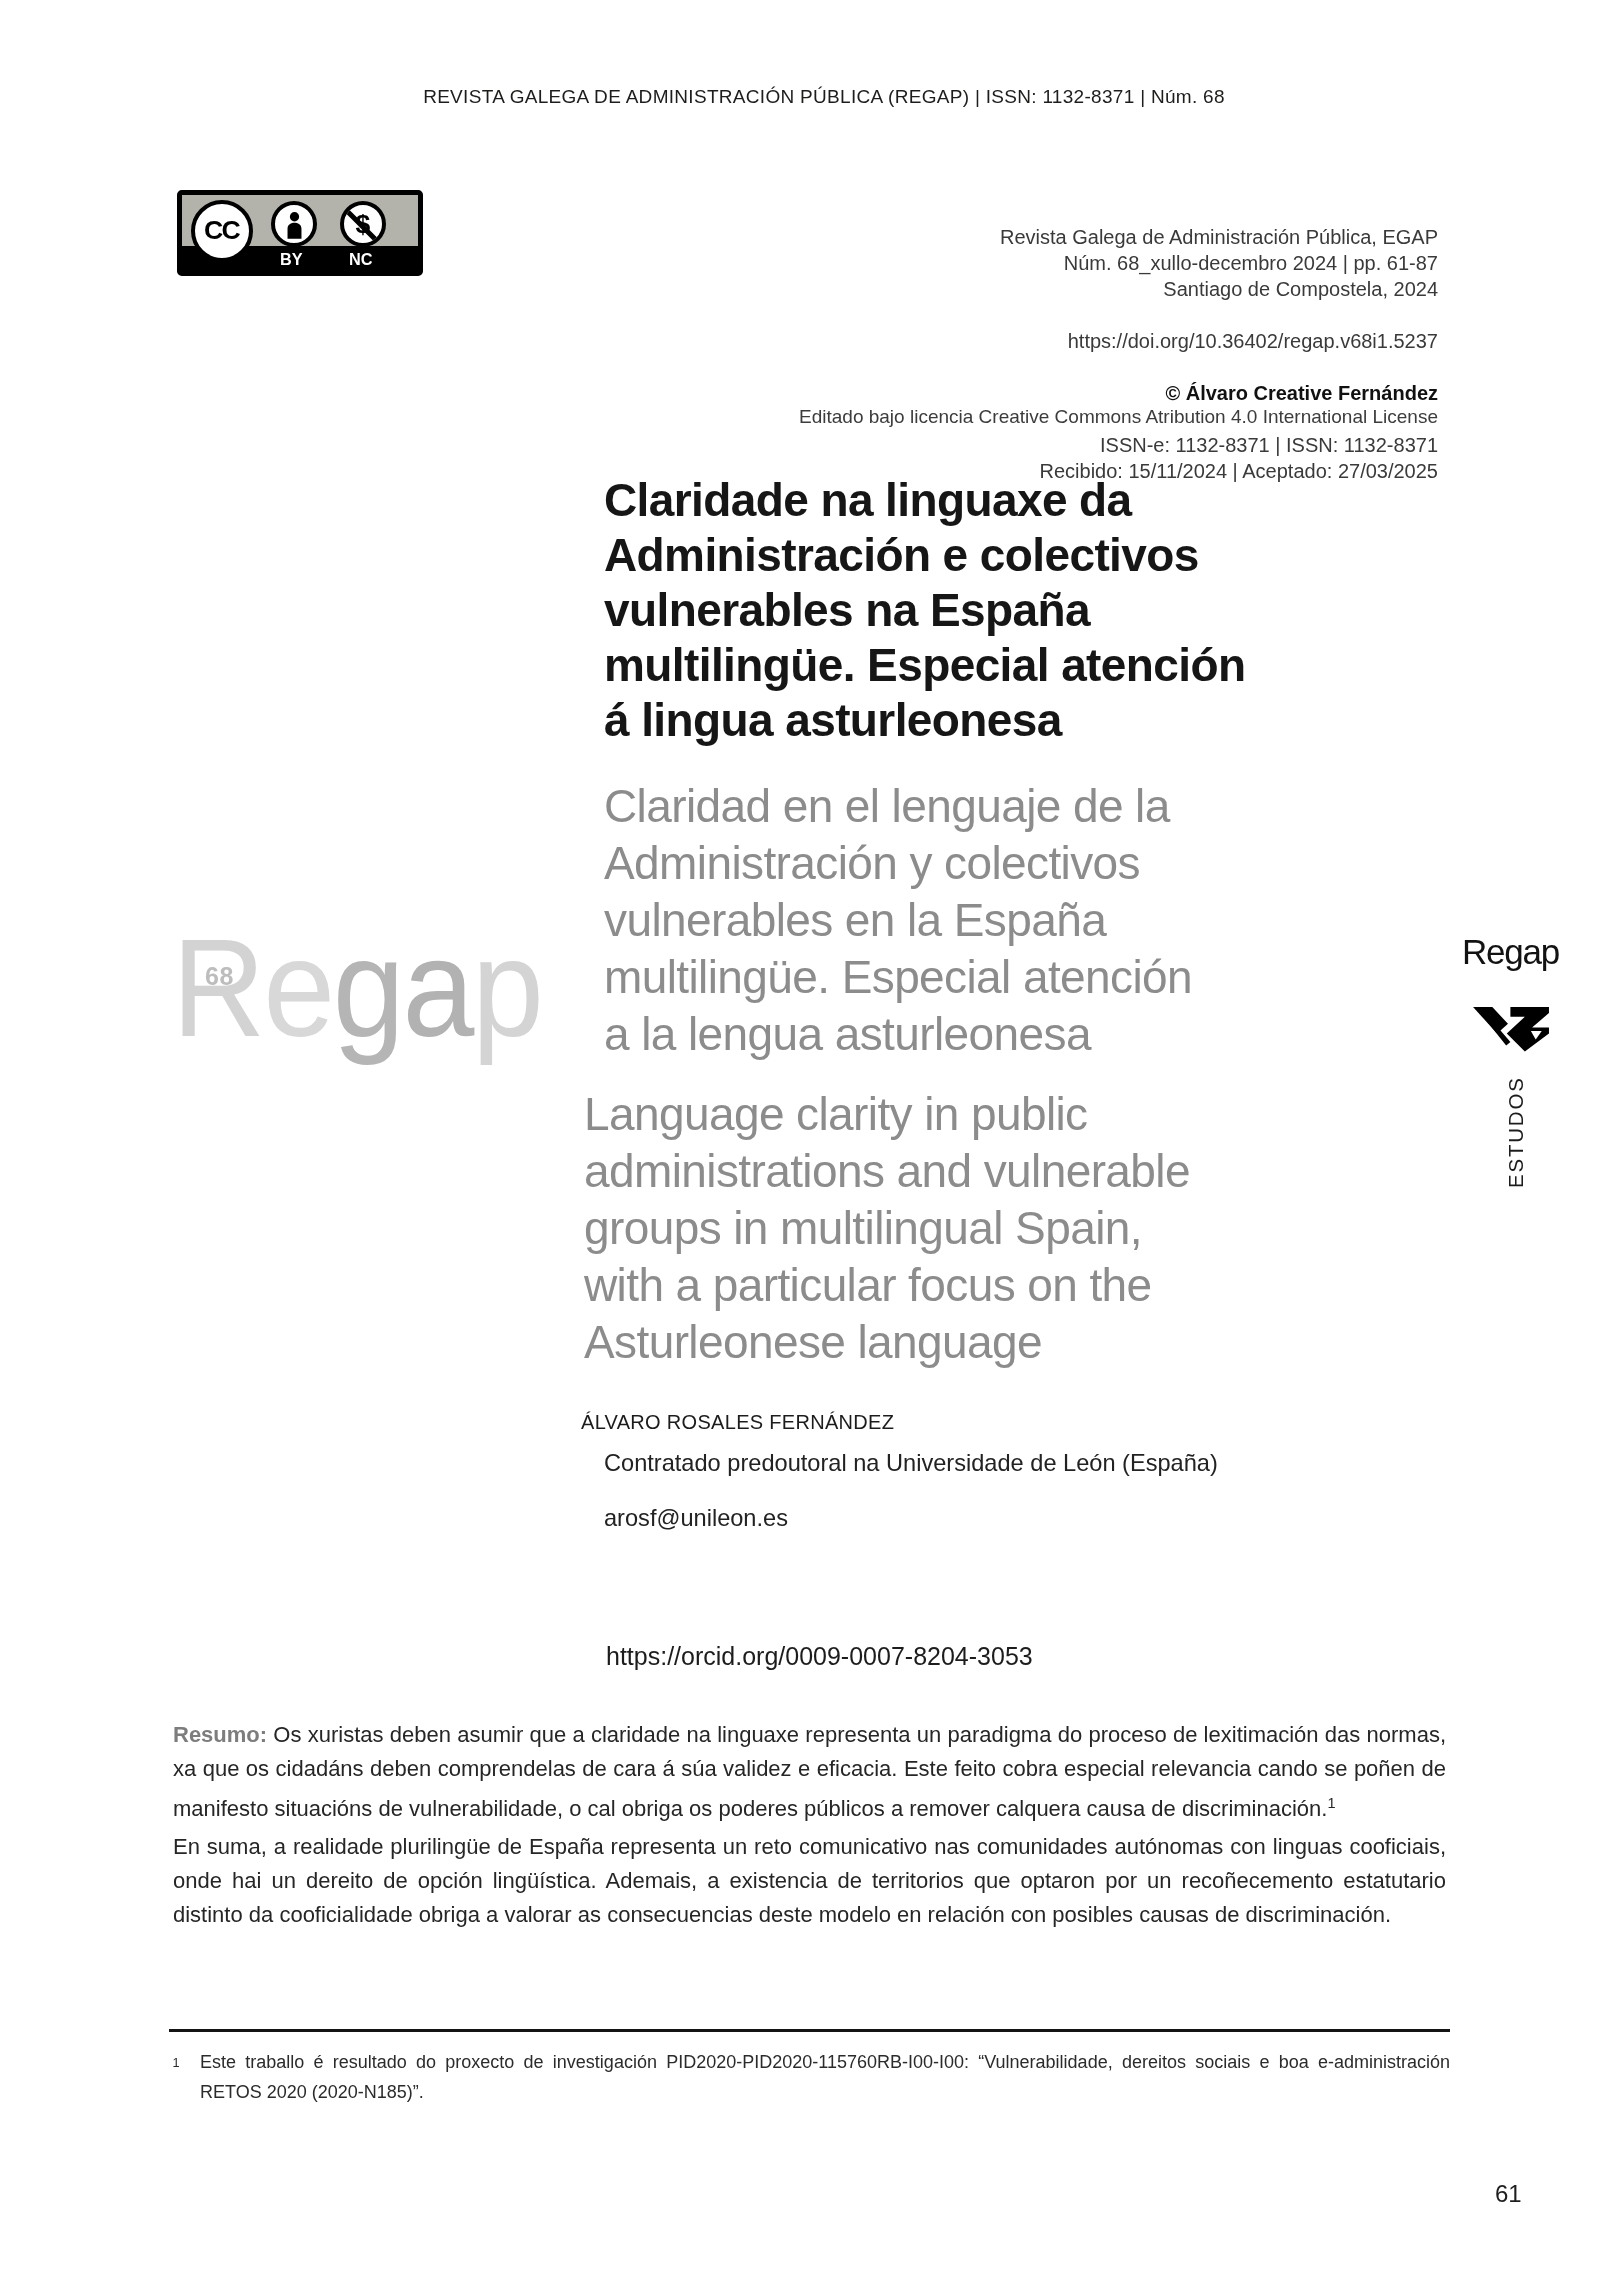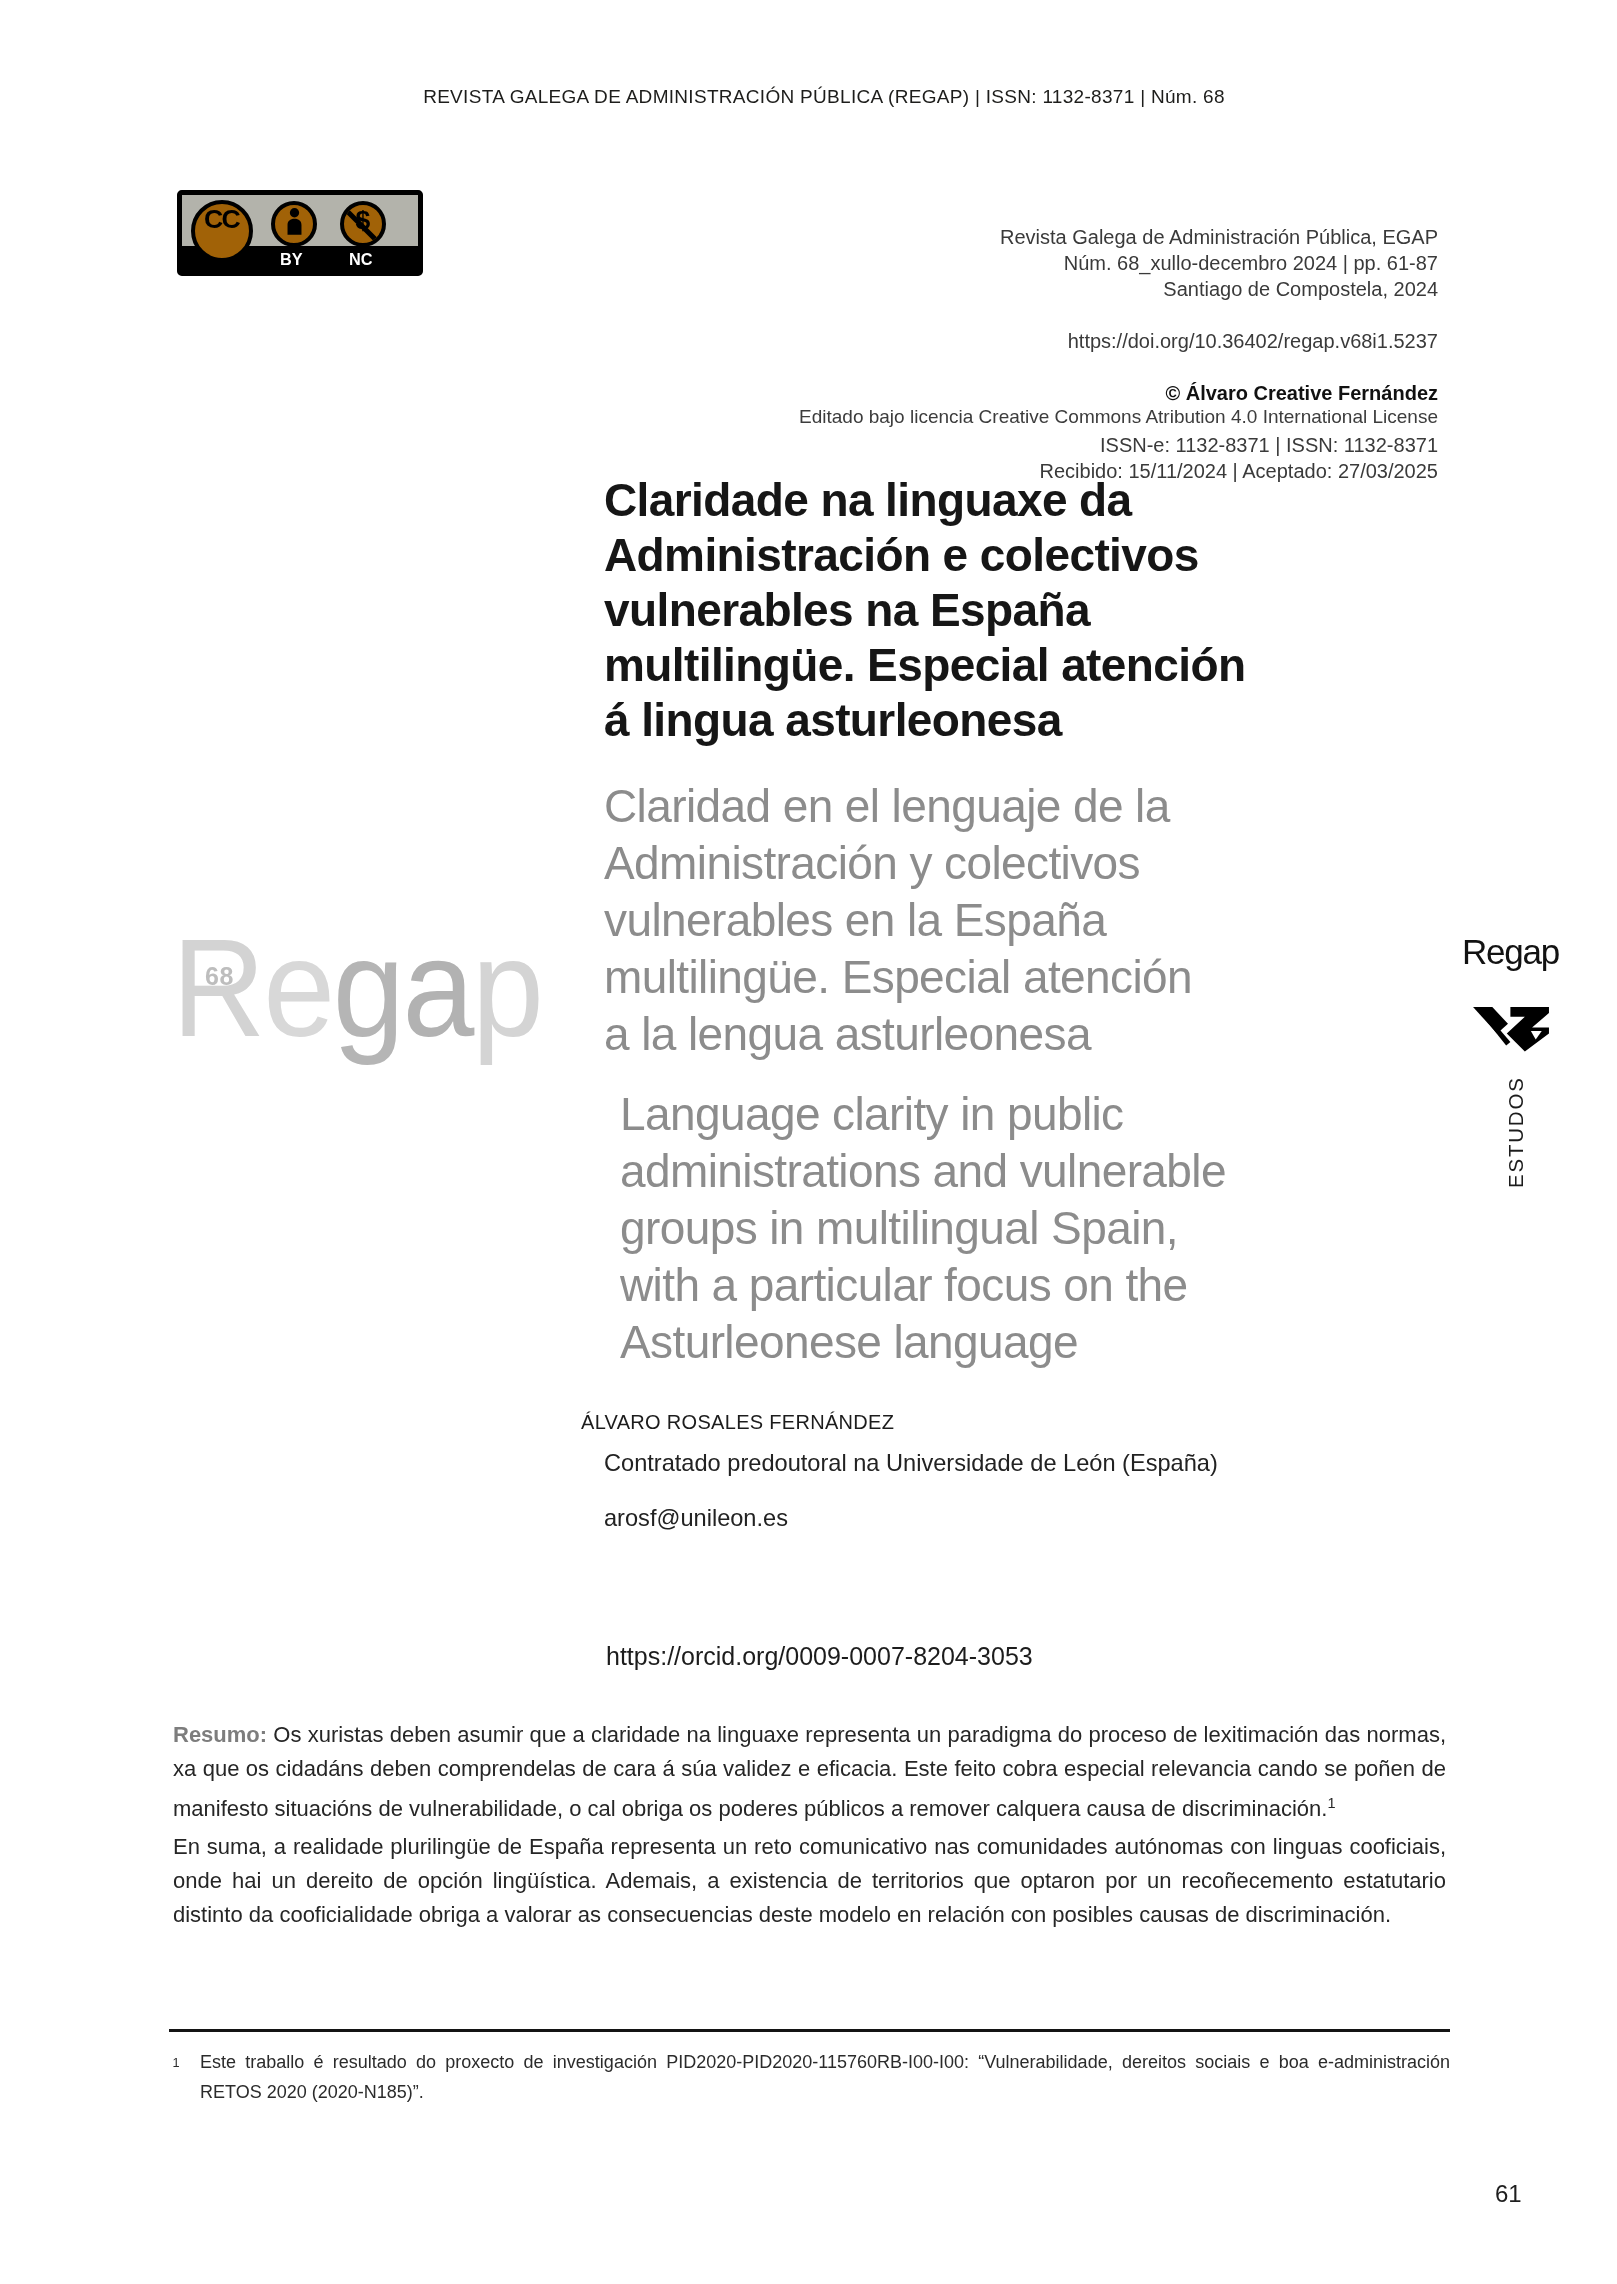--- a/index.html
+++ b/index.html
@@ -18,22 +18,22 @@
     font-size:19px;color:#1d1d1b;letter-spacing:0.3px;
   }
   
   .cc-badge{
     position:absolute;left:177px;top:190px;width:246px;height:86px;
     background:#b3b3ab;border:5.4px solid #000;border-radius:4.8px;
     box-sizing:border-box;
   }
   .cc-strip{position:absolute;left:0;right:0;bottom:0;height:25px;background:#000;}
   .cc-circle{
-    position:absolute;background:#a16207;border:4.2px solid #000;border-radius:50%;
-    box-sizing:border-box;display:flex;justify-content:center;
+    position:absolute;background:#ffffff;border:4.2px solid #000;border-radius:50%;
+    box-sizing:border-box;display:flex;align-items:center;justify-content:center;
   }
   .cc-main{left:8.5px;top:4.8px;width:62px;height:62px;font-weight:bold;font-size:26.6px;color:#000;letter-spacing:-1.8px;}
   .cc-person{left:89px;top:6px;width:46px;height:46px;}
   .cc-dollar{left:158px;top:6px;width:46px;height:46px;font-weight:bold;font-size:26.6px;color:#000;overflow:hidden;}
   .cc-slash{position:absolute;left:-3.6px;top:50%;width:45px;height:4.8px;background:#000;transform:rotate(45deg);}
   .cc-label{position:absolute;bottom:2.4px;color:#fff;font-weight:bold;font-size:16.3px;}
   .cc-label.by{left:98px;}
   .cc-label.nc{left:167px;}
   
   .meta{
@@ -51,21 +51,21 @@
     position:absolute;left:604px;top:473px;width:828px;
     font-size:46px;line-height:55px;font-weight:bold;color:#161616;
     letter-spacing:-0.6px;white-space:pre-line;
   }
   .title-es{
     position:absolute;left:604px;top:778px;width:828px;
     font-size:46px;line-height:57px;font-weight:normal;color:#8c8c8c;
     letter-spacing:-0.6px;white-space:pre-line;
   }
   .title-en{
-    position:absolute;left:620px;top:1086px;width:828px;
+    position:absolute;left:584px;top:1086px;width:828px;
     font-size:46px;line-height:57px;font-weight:normal;color:#8c8c8c;
     letter-spacing:-0.6px;white-space:pre-line;
   }
   
   .author-name{position:absolute;left:581px;top:1411px;font-size:20px;color:#1c1c1c;letter-spacing:0.3px;}
   .author-aff{position:absolute;left:604px;top:1450px;font-size:23.6px;color:#222;}
   .author-email{position:absolute;left:604px;top:1505px;font-size:23.6px;color:#222;text-decoration:none;}
   .orcid{position:absolute;left:606px;top:1642px;font-size:25px;color:#1c1c1c;text-decoration:none;}
   
   .abstract{

